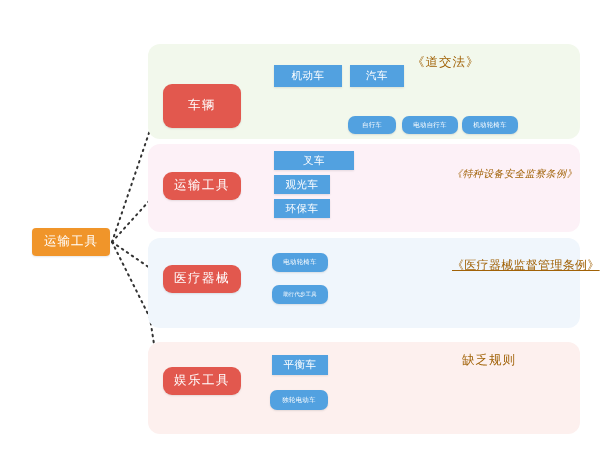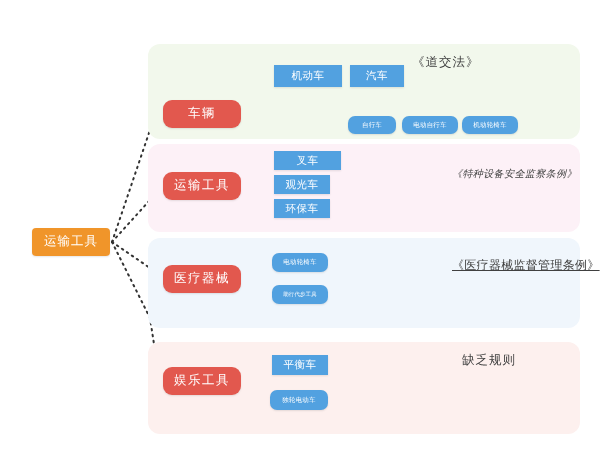--- a/index.html
+++ b/index.html
@@ -54,21 +54,21 @@
     border-radius:7px;
   }
   .node.leaf.tiny{
     font-size:5.5px;
     letter-spacing:0.1px;
     border-radius:7px;
   }
 
   .reg-label{
     position:absolute;
-    color:#404040;
+    color:#a16207;
     white-space:nowrap;
     text-align:left;
   }
   .reg-label.big{font-size:12.5px;letter-spacing:1px;}
   .reg-label.mid{font-size:10px;letter-spacing:0.4px;font-style:italic;}
   .reg-label.sm{font-size:12px;letter-spacing:0.3px;text-decoration:underline;}
 </style>
 </head>
 <body>
 
@@ -99,33 +99,33 @@
     </g>
   </svg>
 
   <div class="panel" style="left:148px;top:44px;width:432px;height:95px;background:#f2f8ec;"></div>
   <div class="panel" style="left:148px;top:144px;width:432px;height:88px;background:#fdf1f7;"></div>
   <div class="panel" style="left:148px;top:238px;width:432px;height:90px;background:#f0f6fc;"></div>
   <div class="panel" style="left:148px;top:342px;width:432px;height:92px;background:#fdf0ee;"></div>
 
   <div class="node root" style="left:32px;top:228px;width:78px;height:28px;">运输工具</div>
 
-  <div class="node cat" style="left:163px;top:100px;width:78px;height:28px;">车辆</div>
+  <div class="node cat" style="left:163px;top:84px;width:78px;height:44px;">车辆</div>
   <div class="node cat" style="left:163px;top:172px;width:78px;height:28px;">运输工具</div>
   <div class="node cat" style="left:163px;top:265px;width:78px;height:28px;">医疗器械</div>
   <div class="node cat" style="left:163px;top:367px;width:78px;height:28px;">娱乐工具</div>
 
   <div class="node leaf" style="left:274px;top:65px;width:68px;height:22px;">机动车</div>
   <div class="node leaf" style="left:350px;top:65px;width:54px;height:22px;">汽车</div>
 
   <div class="node leaf small" style="left:348px;top:116px;width:48px;height:18px;">自行车</div>
   <div class="node leaf small" style="left:402px;top:116px;width:56px;height:18px;">电动自行车</div>
   <div class="node leaf small" style="left:462px;top:116px;width:56px;height:18px;">机动轮椅车</div>
 
-  <div class="node leaf" style="left:274px;top:151px;width:67px;height:19px;">叉车</div>
+  <div class="node leaf" style="left:274px;top:151px;width:80px;height:19px;">叉车</div>
   <div class="node leaf" style="left:274px;top:175px;width:56px;height:19px;">观光车</div>
   <div class="node leaf" style="left:274px;top:199px;width:56px;height:19px;">环保车</div>
 
   <div class="node leaf small" style="left:272px;top:253px;width:56px;height:19px;">电动轮椅车</div>
   <div class="node leaf tiny" style="left:272px;top:285px;width:56px;height:19px;">助行代步工具</div>
 
   <div class="node leaf" style="left:272px;top:355px;width:56px;height:20px;">平衡车</div>
   <div class="node leaf small" style="left:270px;top:390px;width:58px;height:20px;">独轮电动车</div>
 
   <div class="reg-label big" style="left:412px;top:54px;">《道交法》</div>

